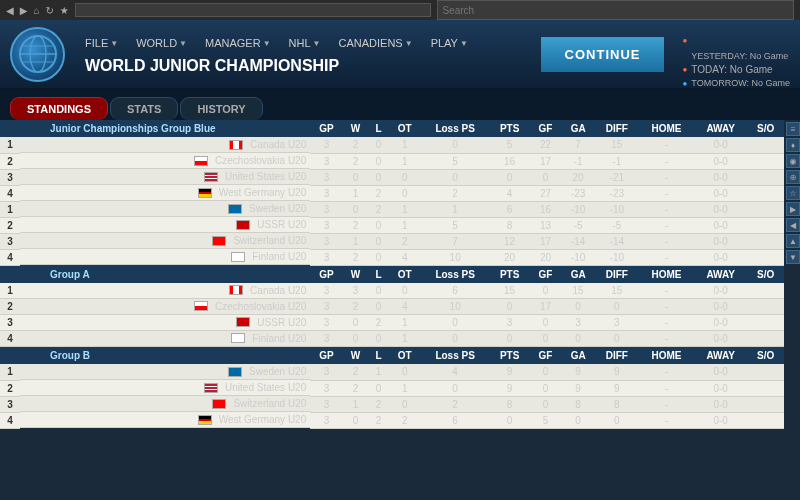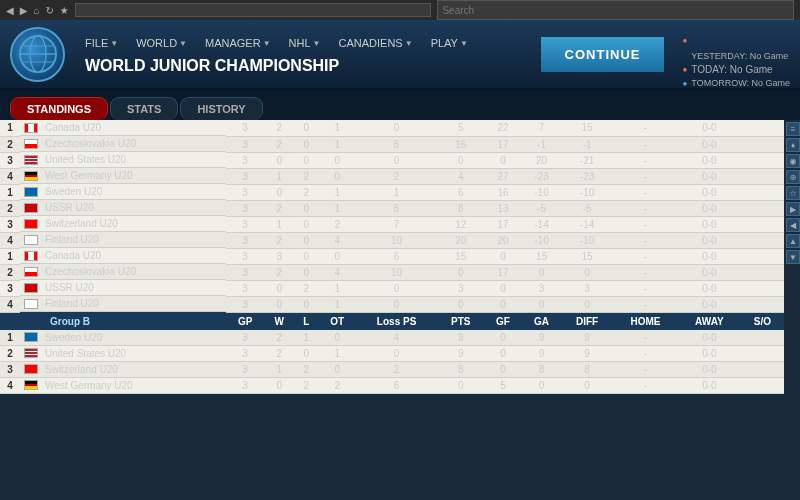--- a/index.html
+++ b/index.html
@@ -154,20 +154,21 @@
     }
     .data-row:nth-child(even) td { background: #e8e8e0; }
     .data-row .pos-col { font-weight: bold; color: #333; width: 20px; }
     .data-row .team-col {
       text-align: left;
       padding-left: 4px;
       min-width: 120px;
       display: flex;
       align-items: center;
       gap: 4px;
+      justify-content: flex-end;
     }
     td.team-col { text-align: left; padding-left: 4px; }
     .flag {
       display: inline-block;
       width: 14px;
       height: 10px;
       border: 1px solid #aaa;
       vertical-align: middle;
       margin-right: 3px;
     }
@@ -271,20 +272,35 @@
 <div id="tabs">
   <div class="tab active">STANDINGS</div>
   <div class="tab">STATS</div>
   <div class="tab">HISTORY</div>
 </div>
 
 <div class="layout-wrapper">
   <div id="main-content">
     <table class="group-table" id="standings-table">
         <tbody>
+          <tr class="group-header-row">
+    <td colspan="2" class="group-name">Junior Championships Group Blue</td>
+    <td>GP</td>
+            <td>W</td>
+            <td>L</td>
+            <td>OT</td>
+            <td>Loss PS</td>
+            <td>PTS</td>
+            <td>GF</td>
+            <td>GA</td>
+            <td>DIFF</td>
+            <td>HOME</td>
+            <td>AWAY</td>
+            <td>S/O</td>
+  </tr>
           <tr class="data-row">
       <td class="pos-col">1</td>
       <td class="team-col">
         <span class="flag" style="background: linear-gradient(to right, #ff0000 25%, white 25%, white 75%, #ff0000 75%);"></span>Canada U20
       </td>
       <td>3</td>
       <td>2</td>
       <td>0</td>
       <td>1</td>
       <td>0</td>
@@ -415,20 +431,35 @@
       <td>4</td>
       <td>10</td>
       <td>20</td>
       <td>20</td>
       <td>-10</td>
       <td>-10</td>
       <td>-</td>
       <td>0-0</td>
       <td></td>
     </tr>
+          <tr class="group-header-row">
+    <td colspan="2" class="group-name">Group A</td>
+    <td>GP</td>
+            <td>W</td>
+            <td>L</td>
+            <td>OT</td>
+            <td>Loss PS</td>
+            <td>PTS</td>
+            <td>GF</td>
+            <td>GA</td>
+            <td>DIFF</td>
+            <td>HOME</td>
+            <td>AWAY</td>
+            <td>S/O</td>
+  </tr>
           <tr class="data-row">
       <td class="pos-col">1</td>
       <td class="team-col">
         <span class="flag" style="background: linear-gradient(to right, #ff0000 25%, white 25%, white 75%, #ff0000 75%);"></span>Canada U20
       </td>
       <td>3</td>
       <td>3</td>
       <td>0</td>
       <td>0</td>
       <td>6</td>

